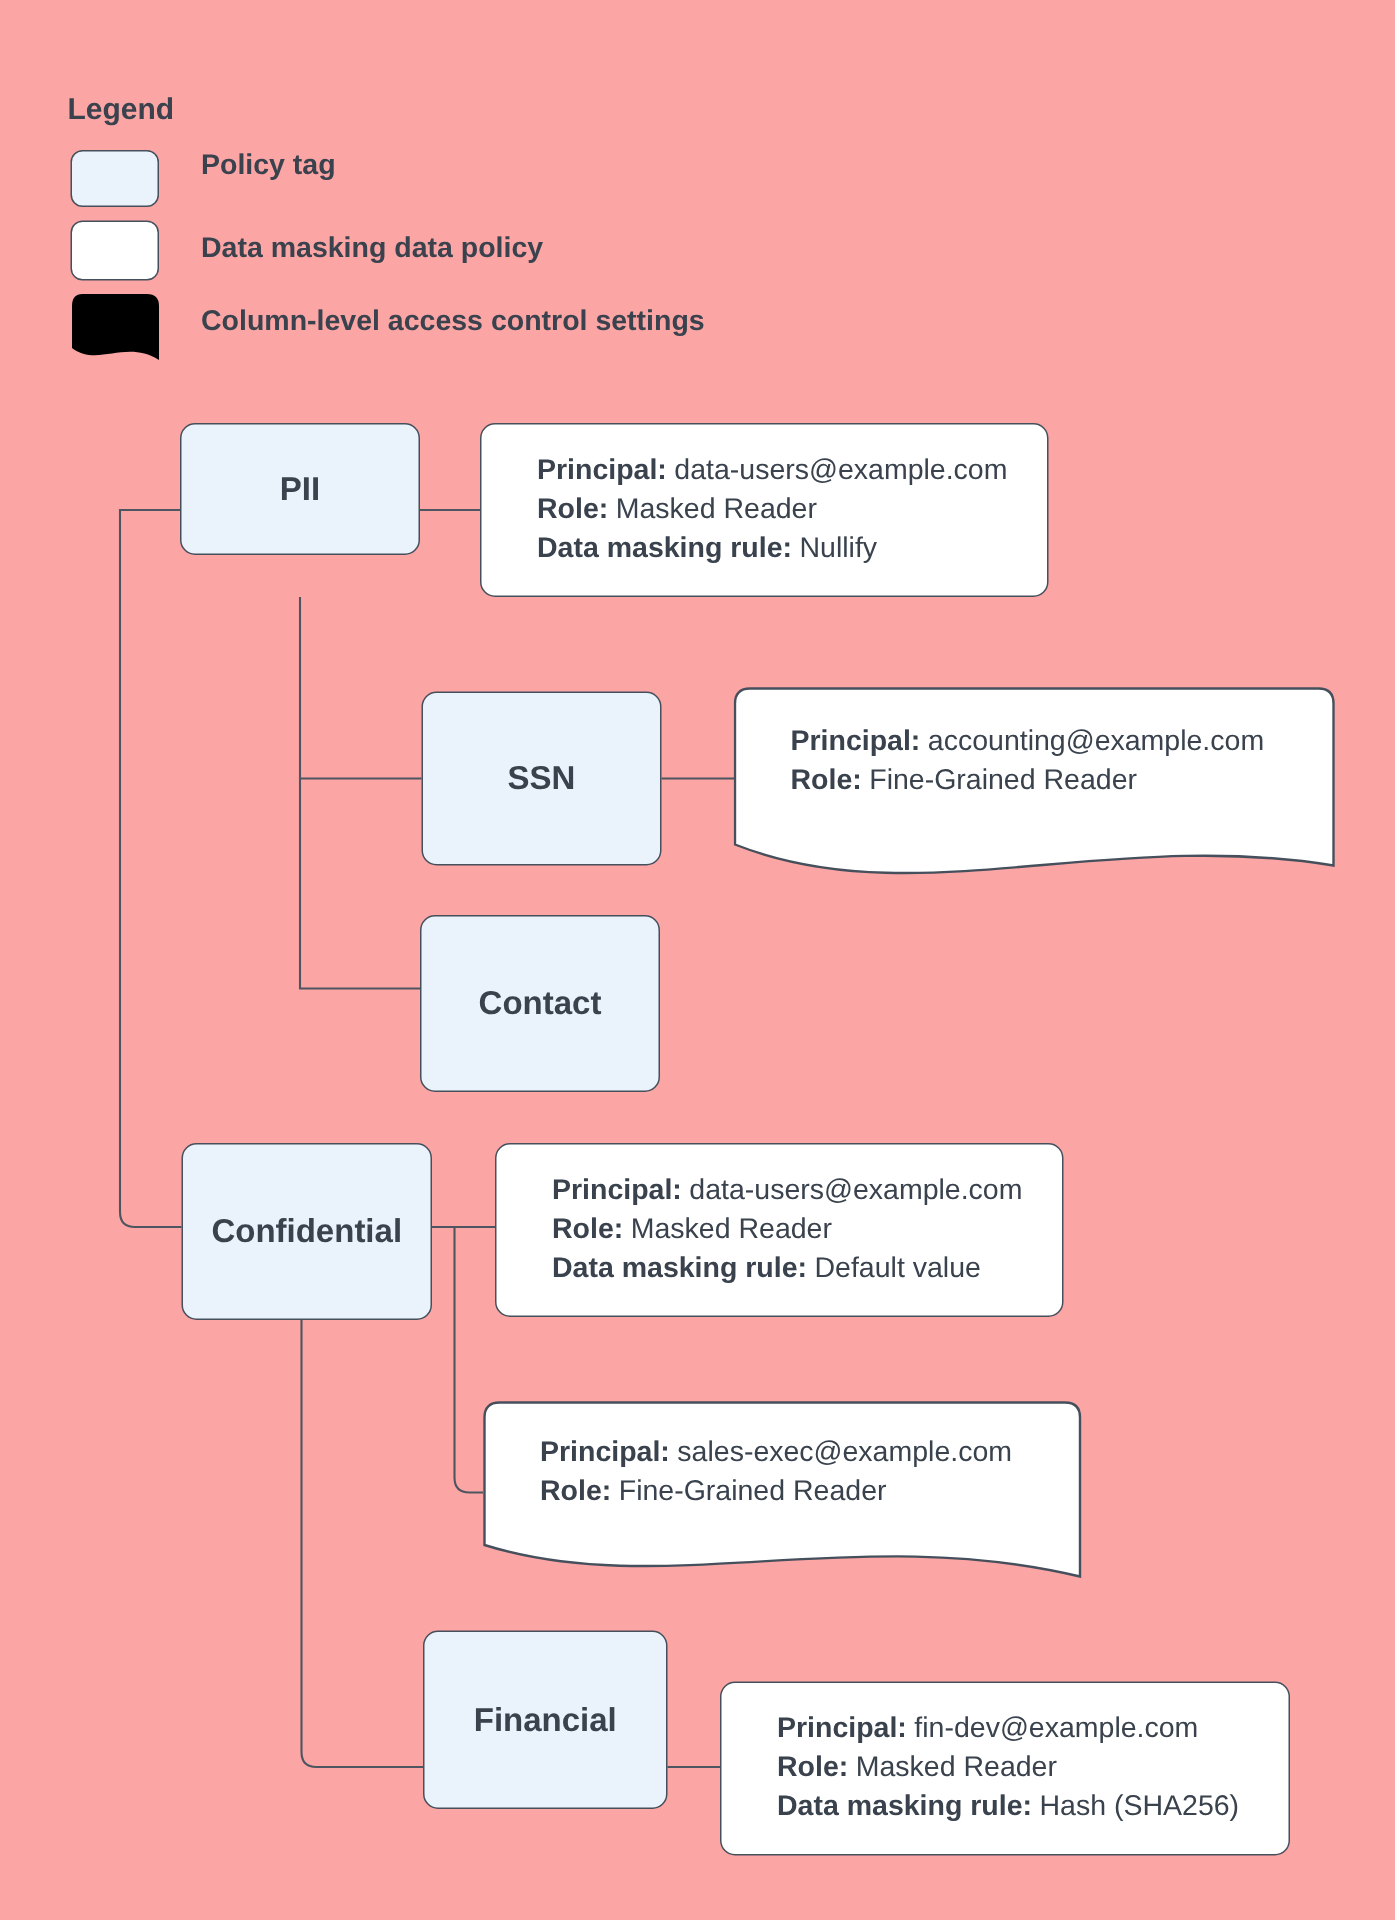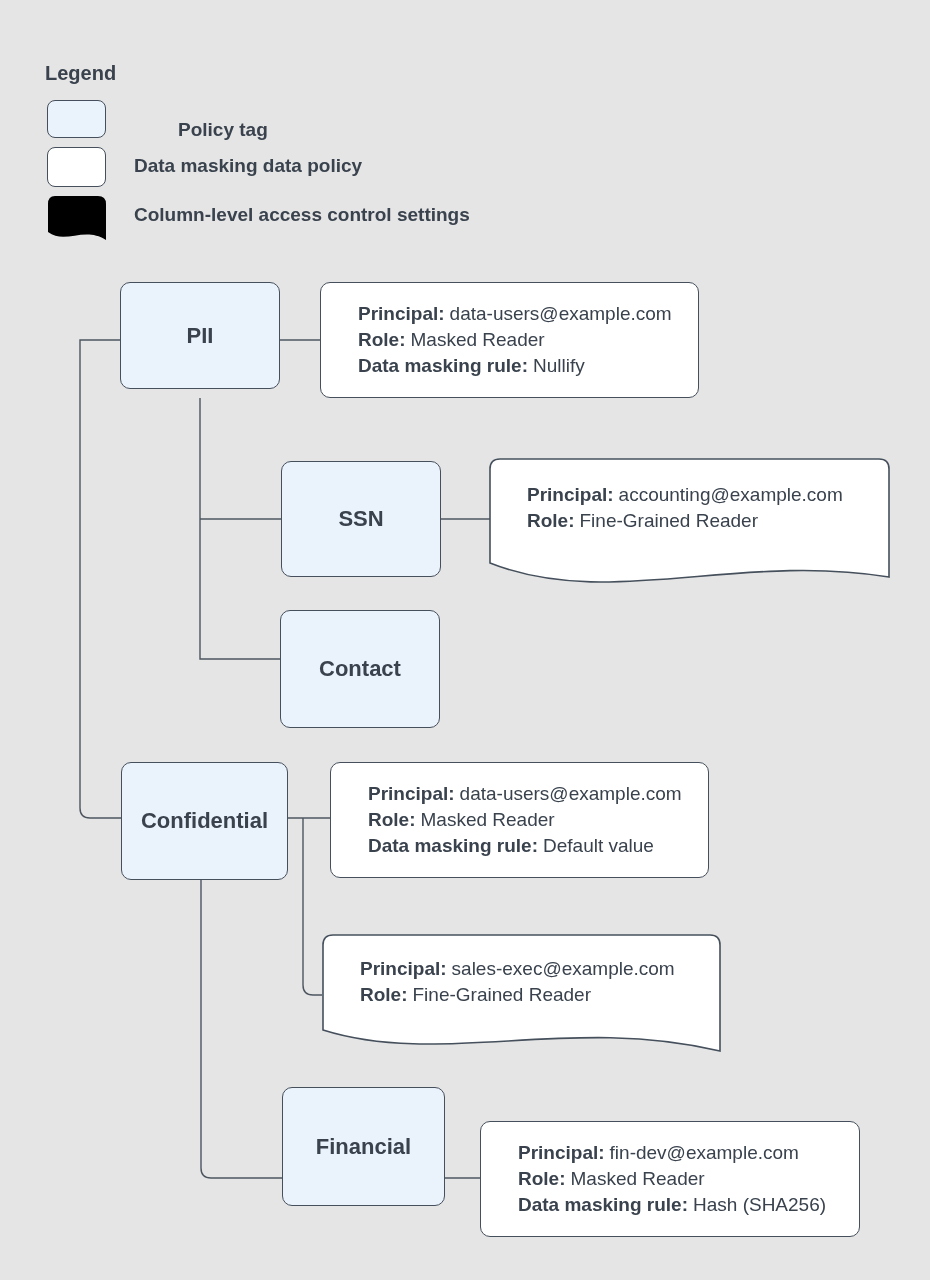--- a/index.html
+++ b/index.html
@@ -4,21 +4,21 @@
 <style>
   :root{
     --stroke:#45505c;
     --line:#4d5660;
     --text:#39424d;
     --tag-fill:#eaf2fc;
     --box-fill:#ffffff;
   }
   *{box-sizing:border-box;margin:0;padding:0;}
   body{background:#ffffff;font-family:"Liberation Sans",sans-serif;color:var(--text);}
-  .canvas{position:relative;width:930px;height:1280px;background:#e5e5e5;overflow:hidden;}
+  .canvas{position:relative;width:930px;height:1280px;background:#fca5a5;overflow:hidden;}
   .wires{position:absolute;left:0;top:0;width:930px;height:1280px;}
   .wires path{fill:none;stroke:var(--line);stroke-width:1.4;}
 
   
   .legend-title{position:absolute;left:45px;top:62px;font-size:20px;font-weight:700;}
   .sw{position:absolute;left:47px;width:59px;}
   .sw-rect{height:38px;border:1.6px solid var(--stroke);border-radius:8px;background:var(--box-fill);}
   .sw-tag{background:var(--tag-fill);}
   .legend-label{position:absolute;left:134px;font-size:19px;font-weight:700;white-space:nowrap;}
 
@@ -53,34 +53,34 @@
     <path d="M 279,818 H 330"></path>
     <path d="M 303,818 V 985 Q 303,995 313,995 H 322"></path>
     <path d="M 201,880 V 1168 Q 201,1178 211,1178 H 282"></path>
     <path d="M 445,1178 H 480"></path>
   </svg>
 
   <div>
     <div class="legend-title">Legend</div>
 
     <div class="sw sw-rect sw-tag" style="top:100px;"></div>
-    <div class="legend-label" style="top:119px;margin-left:44px;">Policy tag</div>
+    <div class="legend-label" style="top:100px;">Policy tag</div>
 
     <div class="sw sw-rect" style="top:147px;height:40px;"></div>
     <div class="legend-label" style="top:155px;">Data masking data policy</div>
 
     <div class="sw" style="top:195px;height:50px;">
       <svg width="61" height="52" viewBox="0 0 61 52">
         <path d="M 8,1 L 51,1 Q 59,1 59,9 L 59,45 C 37,31 18,50 1,37 L 1,9 Q 1,1 8,1 Z"></path>
       </svg>
     </div>
     <div class="legend-label" style="top:204px;">Column-level access control settings</div>
   </div>
 
-  <div class="tag-node" style="left:120px;top:282px;width:160px;height:107px;">
+  <div class="tag-node" style="left:120px;top:282px;width:160px;height:88px;">
     <span>PII</span>
   </div>
   <div class="tag-node" style="left:281px;top:461px;width:160px;height:116px;text-align:center;">
     <span>SSN</span>
   </div>
   <div class="tag-node" style="left:280px;top:610px;width:160px;height:118px;justify-content:center;">
     <span>Contact</span>
   </div>
   <div class="tag-node" style="left:121px;top:762px;width:167px;height:118px;justify-content:center;">
     <span>Confidential</span>

